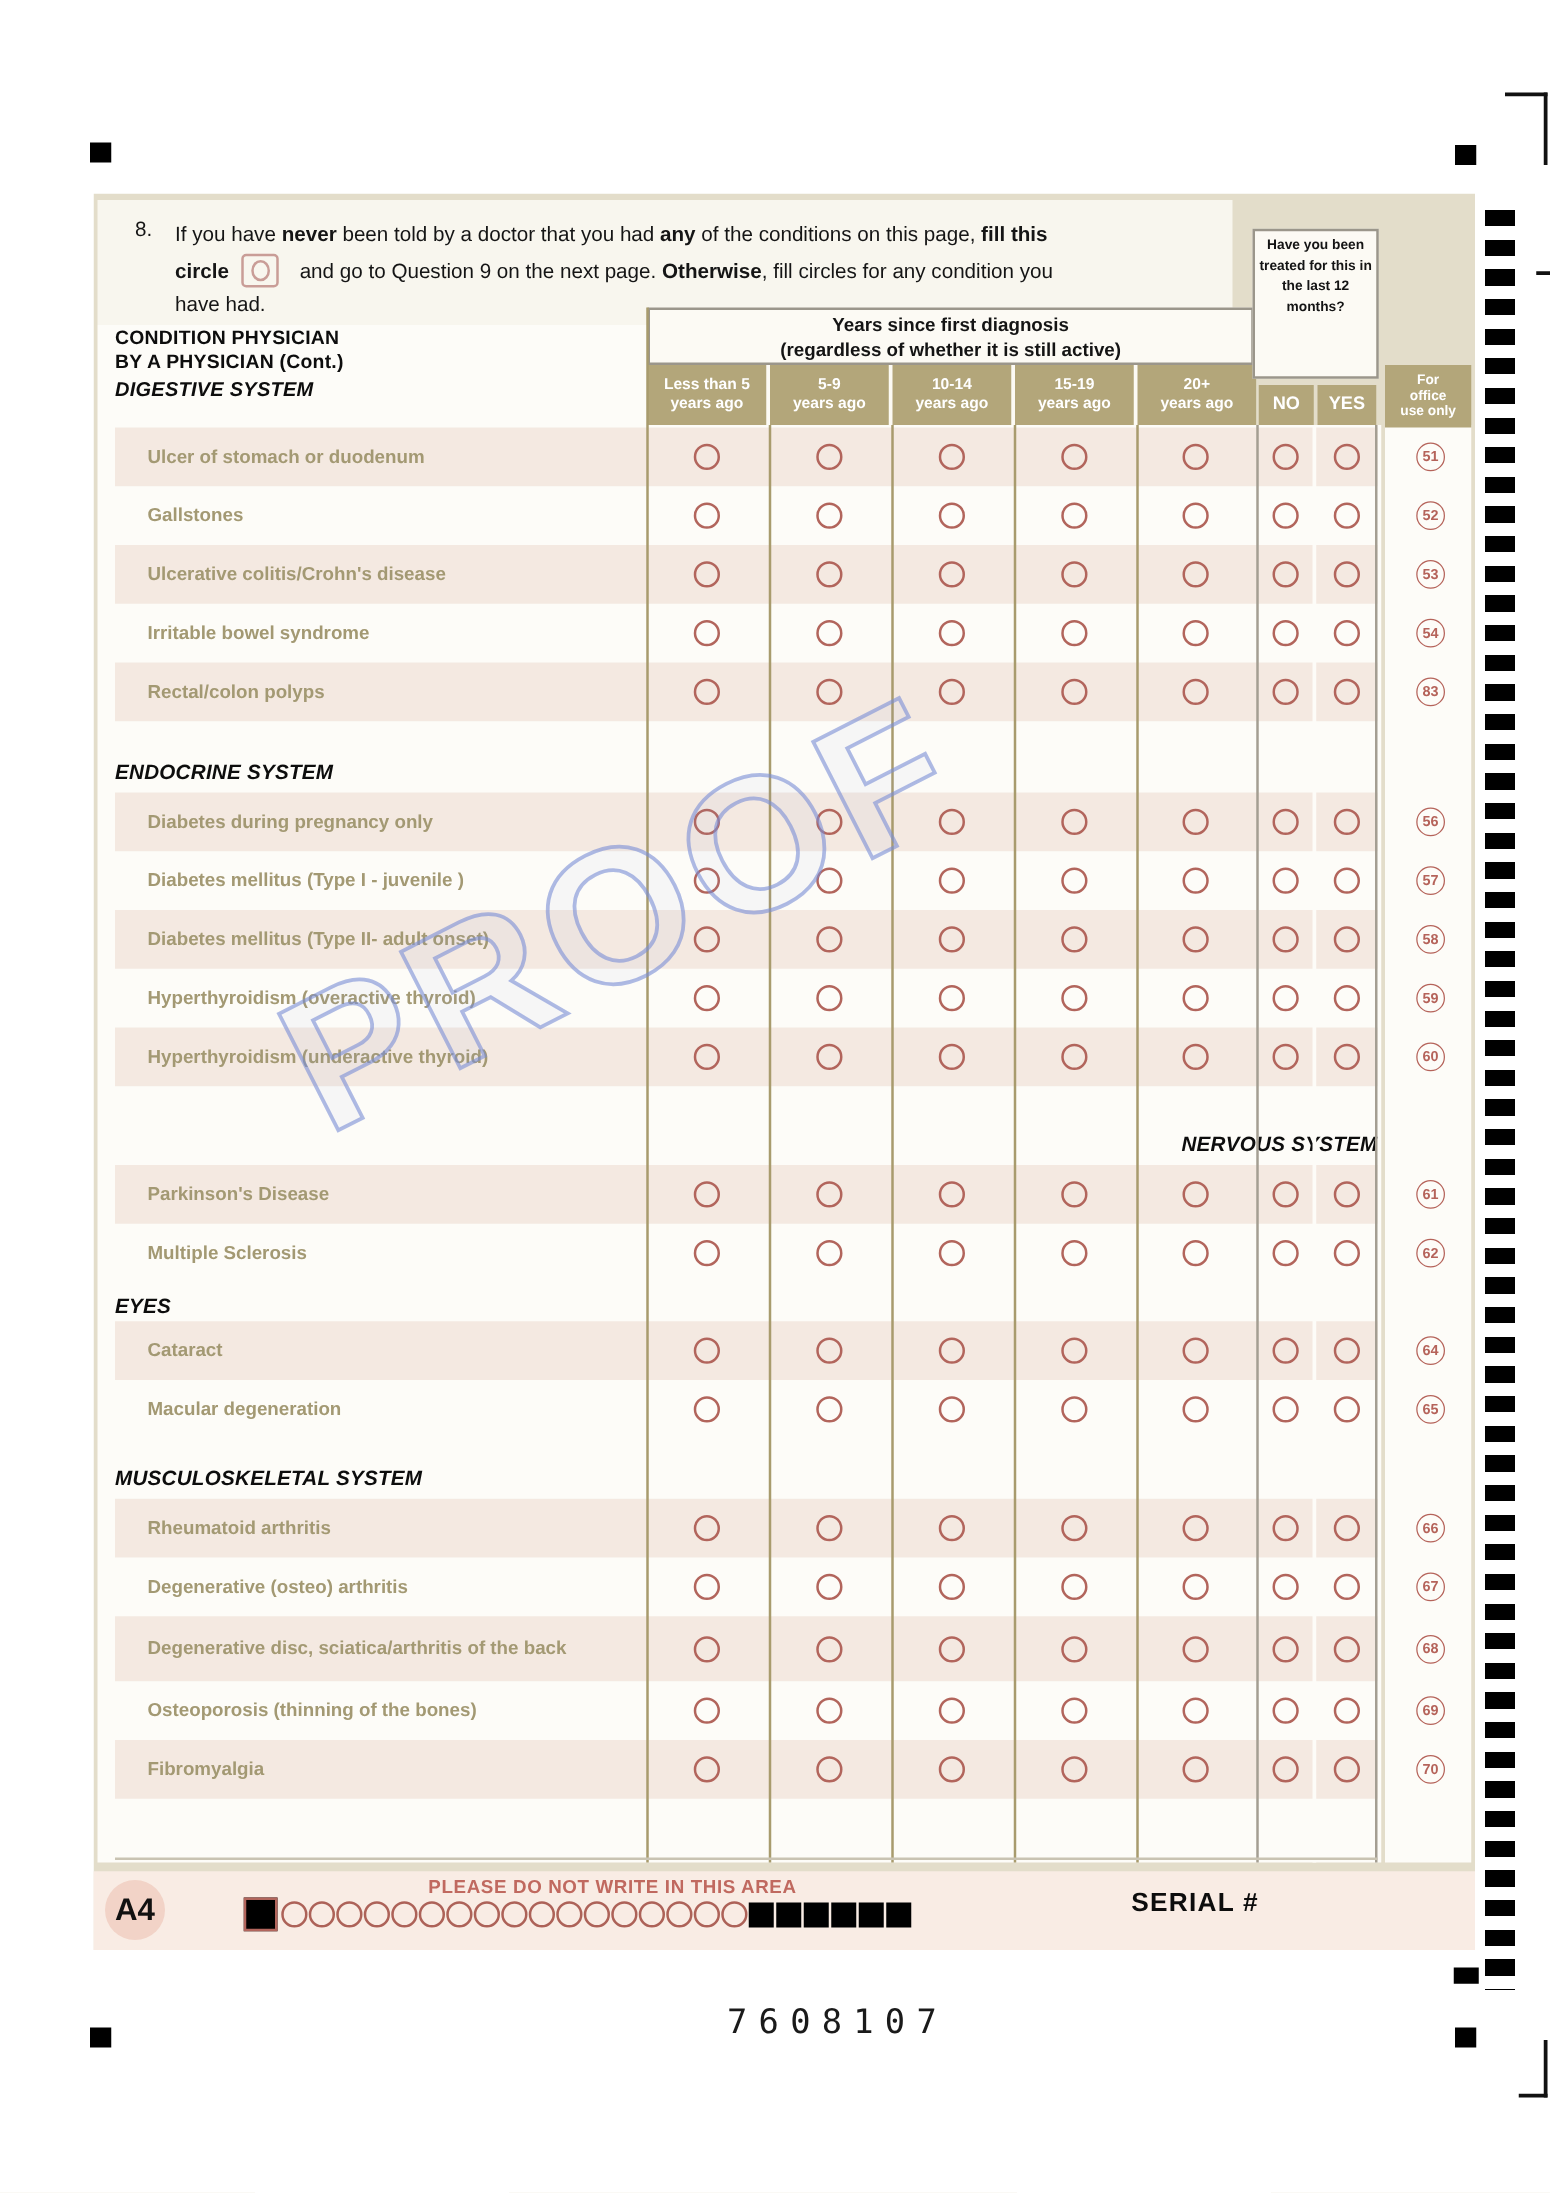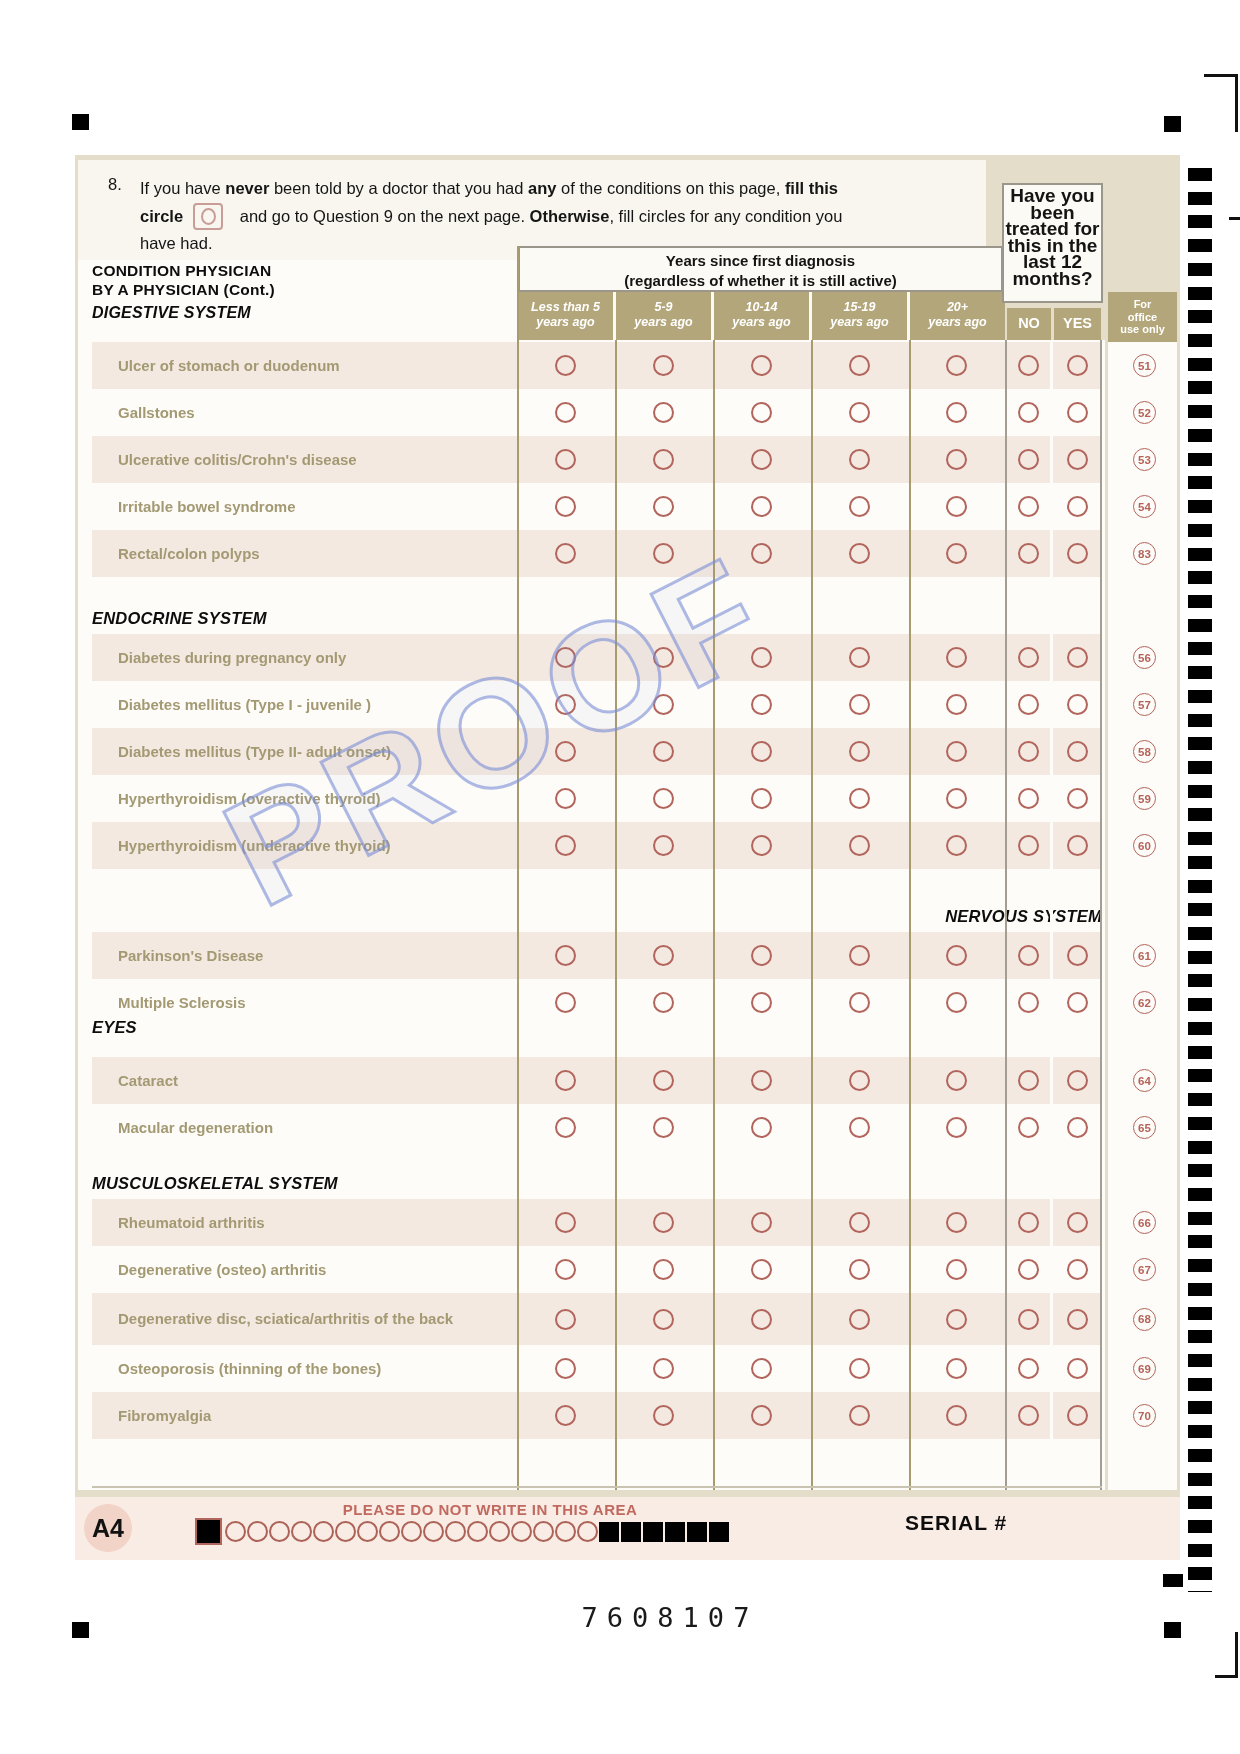--- a/index.html
+++ b/index.html
@@ -33,39 +33,39 @@
   
   .panel-labels { position:absolute; left:3px; top:105px; width:440px; height:1230px; background:#fdfcf8; }
   .panel-grid { position:absolute; left:443px; top:185px; width:587px; height:1150px; background:#fdfcf8; }
   .office-strip { position:absolute; left:1033px; top:185px; width:69px; height:1150px; background:#fdfcf8; }
 
   
   .years-box { position:absolute; left:443px; top:91px; width:485px; height:46px; background:#fcfaf4;
     border:2px solid #9b968b; text-align:center; font-weight:bold; font-size:15px; color:#141414; line-height:20px; padding-top:3px; }
   .subhead-strip { position:absolute; left:443px; top:137px; width:487px; height:48px; display:flex; gap:3px; background:#fcfaf4; }
   .subhead-cell { flex:1; background:#b3a67a; color:#fff; font-weight:bold; font-size:12.5px; text-align:center;
-    line-height:15px; padding-top:8px;font-style:italic; }
+    line-height:15px; padding-top:8px; }
   .months-box { position:absolute; left:927px; top:28px; width:101px; height:120px; background:#fcfaf4;
-    border:2px solid #9b968b; font-weight:bold; font-size:19px; color:#141414; text-align:center; line-height:16.5px; padding-top:3px; }
+    border:2px solid #9b968b; font-weight:bold; font-size:11px; color:#141414; text-align:center; line-height:16.5px; padding-top:3px; }
   .noyes-cell { position:absolute; top:153px; height:32px; background:#b3a67a; color:#fff; font-weight:bold;
     font-size:14.5px; text-align:center; line-height:30px; }
   .no-cell { left:932px; width:44px; }
   .yes-cell { left:979px; width:47px; }
   .office-head { position:absolute; left:1033px; top:137px; width:69px; height:50px; background:#b3a67a;
     color:#fff; font-weight:bold; font-size:11px; text-align:center; line-height:12.5px; padding-top:6px; }
 
   
   .table-head-left { position:absolute; left:17px; top:107px; width:420px; color:#0d0d0d; }
   .th-line { font-weight:bold; font-size:15.5px; line-height:18.5px; letter-spacing:0.2px; }
   .th-sys { font-weight:bold; font-style:italic; font-size:16px; margin-top:5px; letter-spacing:0.2px; }
 
   
   #table-body { position:absolute; left:17px; top:187px; width:1010px; }
   .sec-title { display:flex; align-items:flex-end; padding-bottom:6px; }
-  .sec-title.sm { padding-bottom:20px; }
+  .sec-title.sm { padding-bottom:2px; }
   .sec-title div { font-weight:bold; font-style:italic; font-size:16.5px; color:#0d0d0d; letter-spacing:0.2px; }
   .row { position:relative; height:47px; display:flex; align-items:center; }
   .row.tall { height:52px; }
   .row.pink { background:#f4e9e1; }
   .row-label { padding-left:26px; width:400px; font-weight:bold; font-size:15px; color:#a39973; line-height:18px; }
   .bubble { position:absolute; top:50%; width:21px; height:21px; margin-top:-10.5px; border:2px solid #b2655c;
     border-radius:50%; background:transparent; z-index:3; }
   .office-num { position:absolute; left:1041px; top:50%; width:23px; height:23px; margin-top:-11.5px;
     border:1.5px solid #b5635a; border-radius:50%; background:#fdfcf8; color:#b5635a; font-weight:bold;
     font-size:11.5px; display:flex; align-items:center; justify-content:center; z-index:3; }

